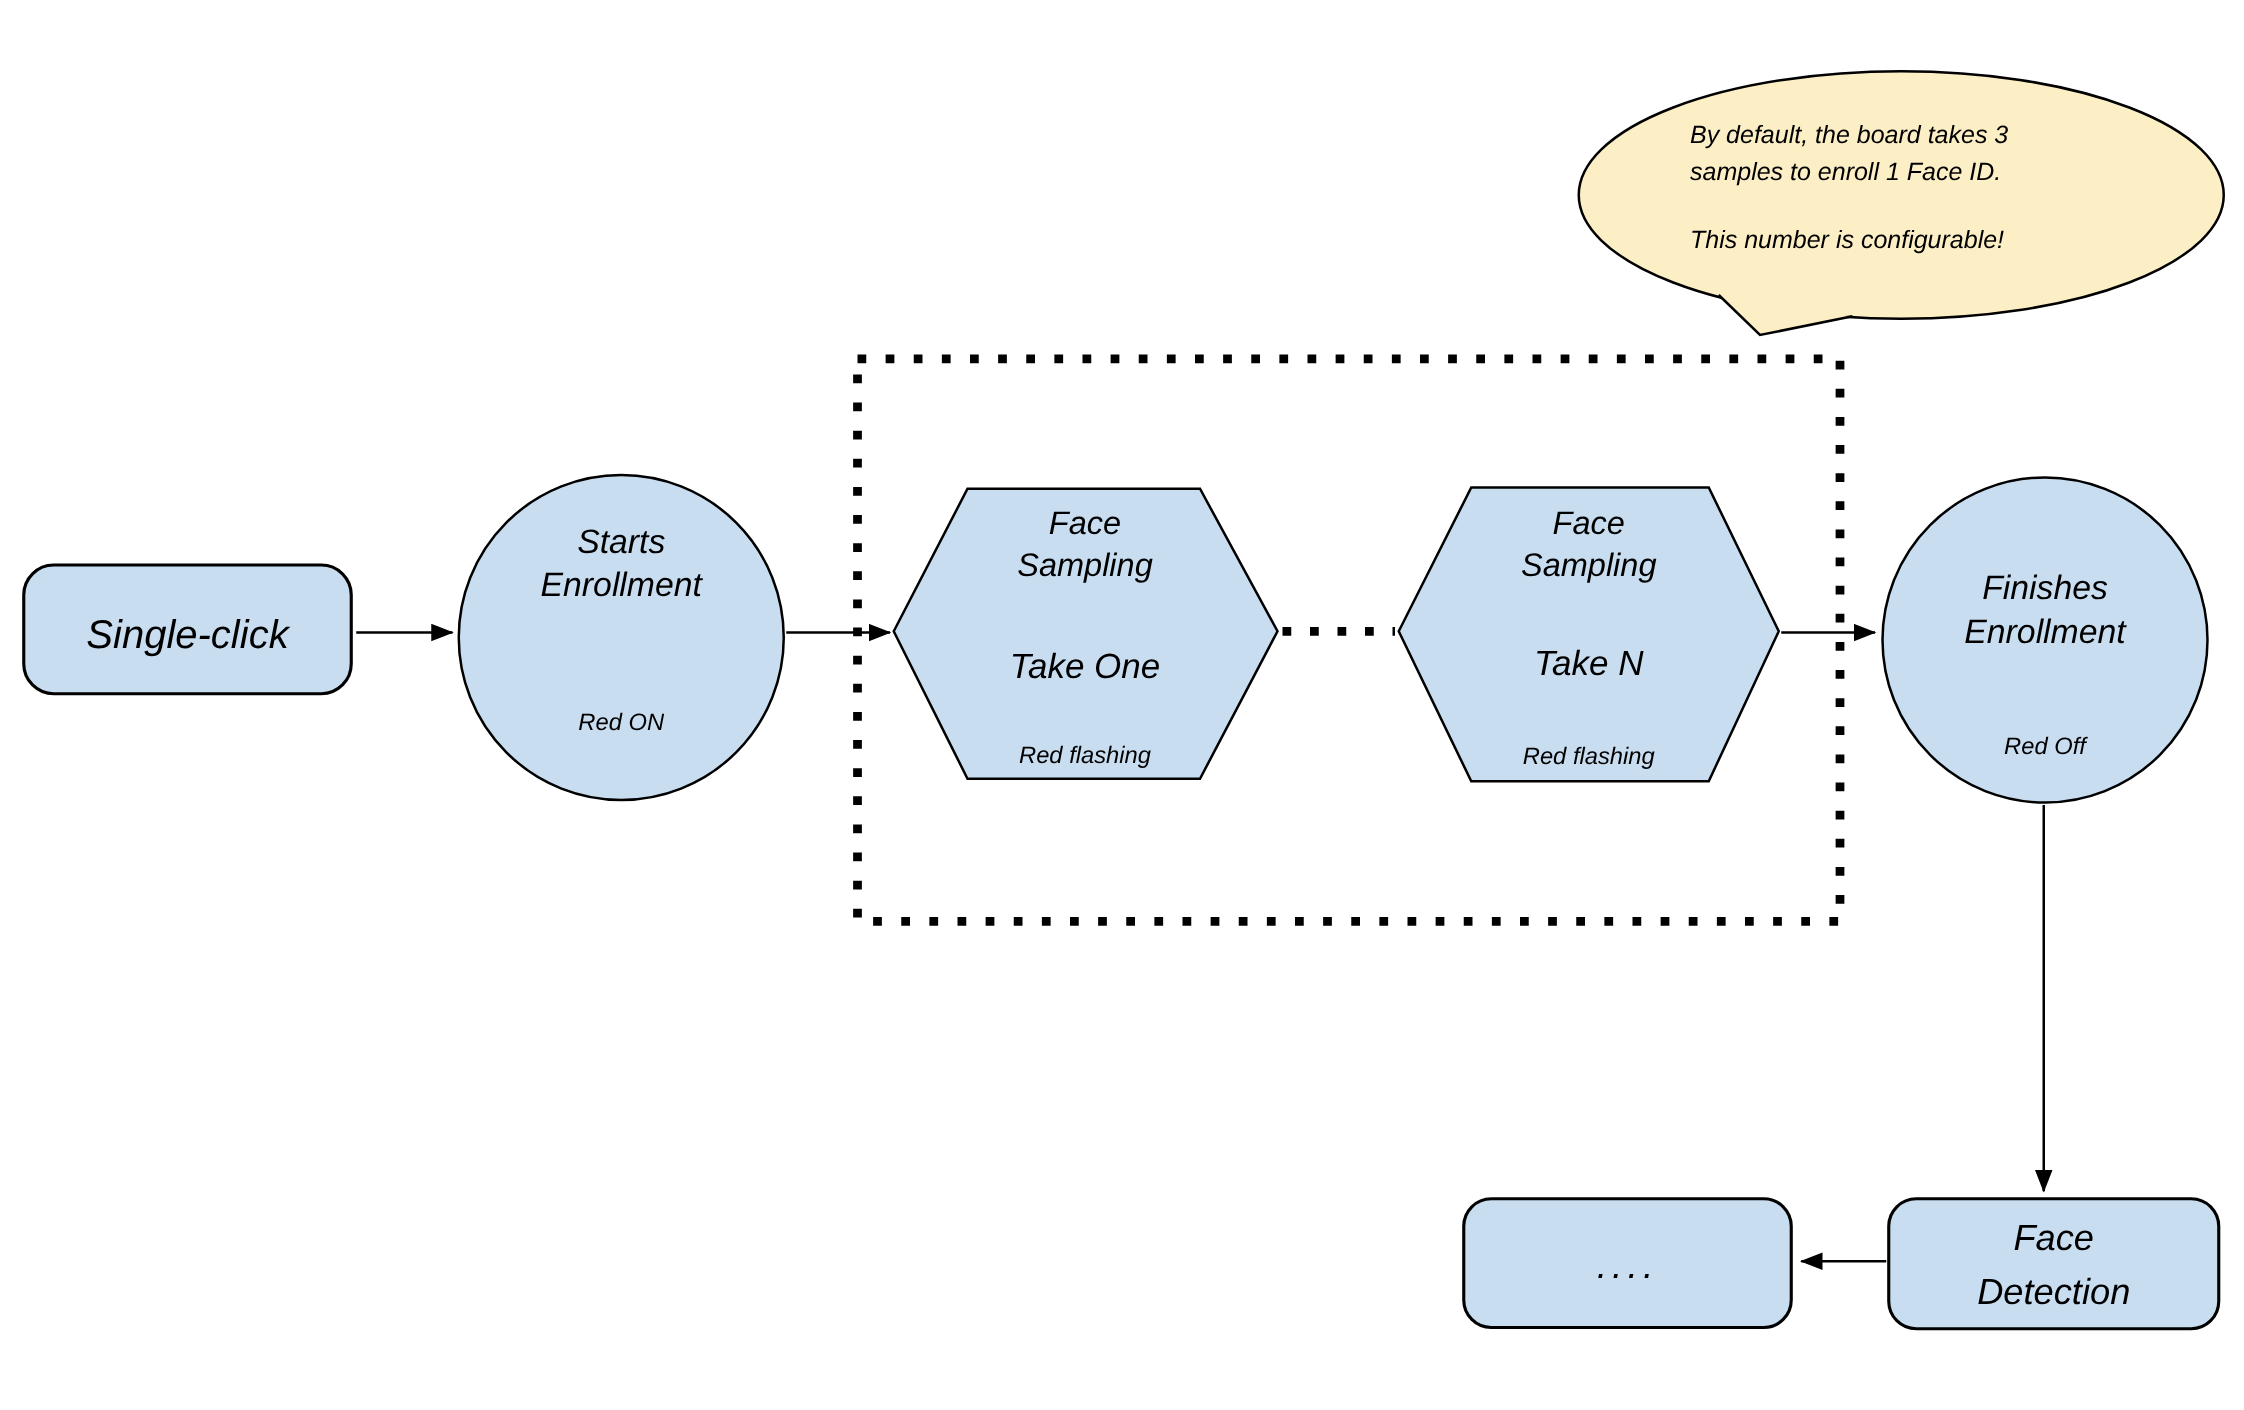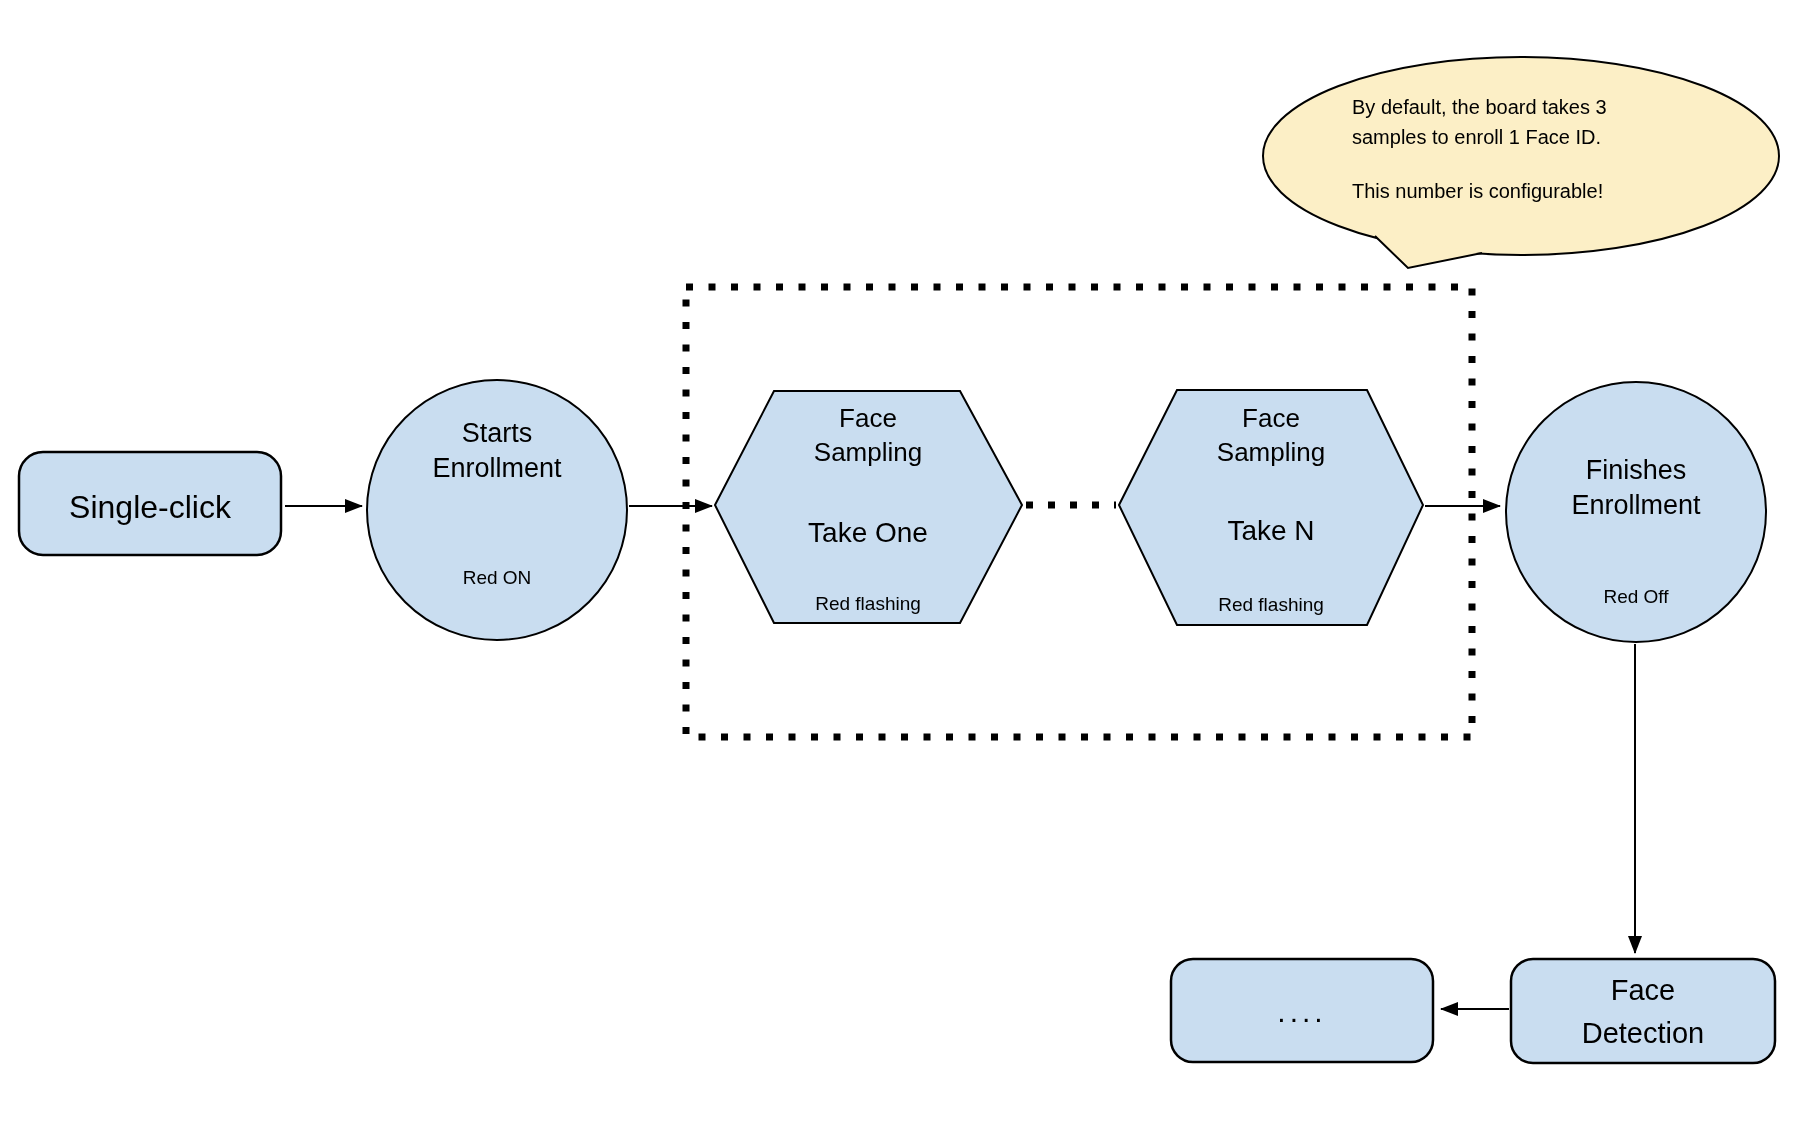--- a/index.html
+++ b/index.html
@@ -3,20 +3,21 @@
 <meta charset="utf-8">
 <style>
   html, body { margin: 0; padding: 0; background: #ffffff; }
   .canvas-wrap {
     position: relative;
     width: 1795px;
     height: 1128px;
     background: #ffffff;
     overflow: hidden;
     font-family: "Liberation Sans", sans-serif;
+    font-style: italic;
   }
   svg text {
     font-family: "Liberation Sans", sans-serif;
     fill: #000000;
   }
   .node-title-lg   { font-size: 32px; }
   .node-title      { font-size: 27px; }
   .hex-label       { font-size: 26px; }
   .hex-title       { font-size: 28px; }
   .box-title       { font-size: 29px; }

